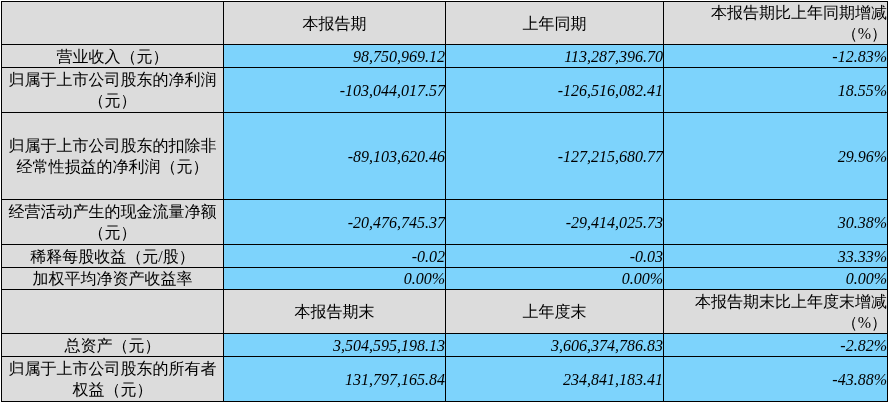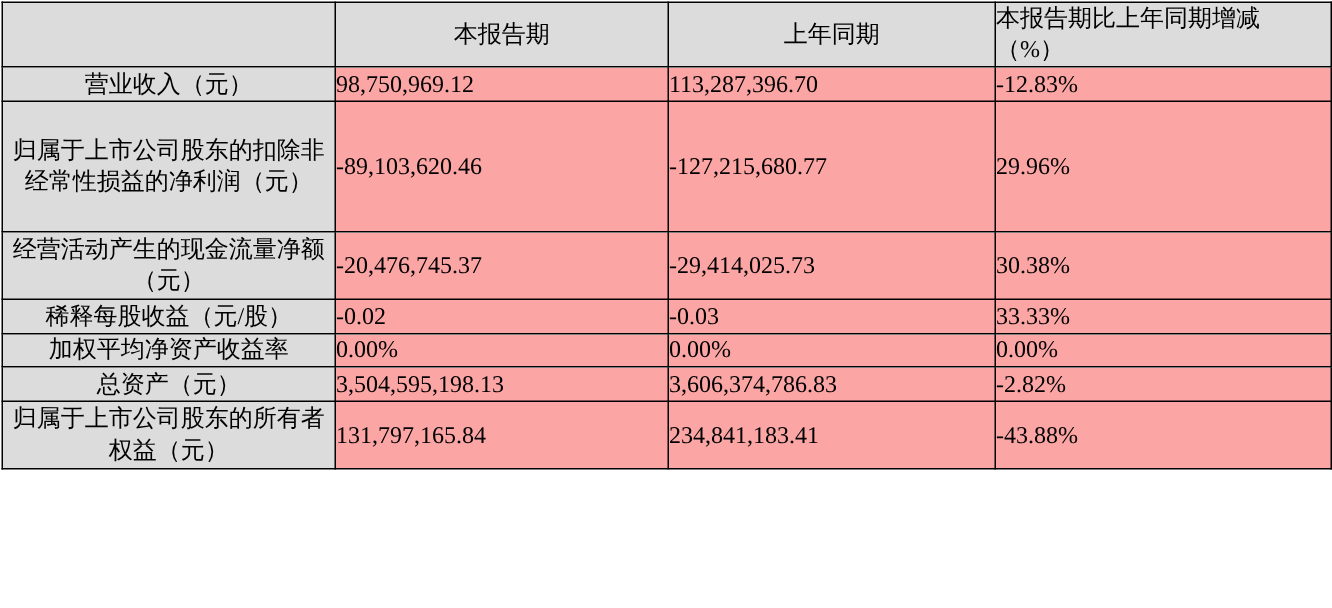--- a/index.html
+++ b/index.html
@@ -29,34 +29,35 @@
   col.c2{width:222px;}
   col.c3{width:218px;}
   col.c4{width:224px;}
   td.gray{background:#dcdcdc;}
   td.label{
     text-align:center;
     padding-left:10px;
     padding-right:8px;
   }
   td.num{
-    text-align:left;
+    text-align:right;
     padding-right:12px;
-    background:#fca5a5;
+    background:#7dd3fc;
+    font-style:italic;
   }
   td.hdr{
     text-align:center;
   }
   tr.h43{height:43px;margin-top:48px;}
   tr.h23{height:23px;}
   tr.h45{height:45px;}
   tr.h67{height:87px;}
   tr.h22{height:22px;margin-left:39px;}
   tr.h44{height:44px;}
-  .hline{display:block;text-align:left;}
+  .hline{display:block;text-align:right;}
 </style>
 </head>
 <body>
 
 <div class="page">
   <table class="fin">
     <colgroup>
       <col class="c1">
         <col class="c2">
         <col class="c3">
@@ -74,20 +75,26 @@
       </td>
     </tr>
 
     <tr class="h23">
       <td class="gray label">营业收入（元）</td>
       <td class="num">98,750,969.12</td>
       <td class="num">113,287,396.70</td>
       <td class="num">-12.83%</td>
     </tr>
 
+    <tr class="h45">
+      <td class="gray label">归属于上市公司股东的净利润（元）</td>
+      <td class="num">-103,044,017.57</td>
+      <td class="num">-126,516,082.41</td>
+      <td class="num">18.55%</td>
+    </tr>
 
     <tr class="h67">
       <td class="gray label">归属于上市公司股东的扣除非经常性损益的净利润（元）</td>
       <td class="num">-89,103,620.46</td>
       <td class="num">-127,215,680.77</td>
       <td class="num">29.96%</td>
     </tr>
 
     <tr class="h45">
       <td class="gray label">经营活动产生的现金流量净额（元）</td>
@@ -104,20 +111,29 @@
       <td class="num">33.33%</td>
     </tr>
 
     <tr class="h22">
       <td class="gray label">加权平均净资产收益率</td>
       <td class="num">0.00%</td>
       <td class="num">0.00%</td>
       <td class="num">0.00%</td>
     </tr>
 
+    <tr class="h44">
+      <td class="gray hdr"></td>
+      <td class="gray hdr">本报告期末</td>
+      <td class="gray hdr">上年度末</td>
+      <td class="gray hdr">
+        <span class="hline">本报告期末比上年度末增减</span>
+        <span class="hline">（%）</span>
+      </td>
+    </tr>
 
     <tr class="h23">
       <td class="gray label">总资产（元）</td>
       <td class="num">3,504,595,198.13</td>
       <td class="num">3,606,374,786.83</td>
       <td class="num">-2.82%</td>
     </tr>
 
     <tr class="h45">
       <td class="gray label">归属于上市公司股东的所有者权益（元）</td>

